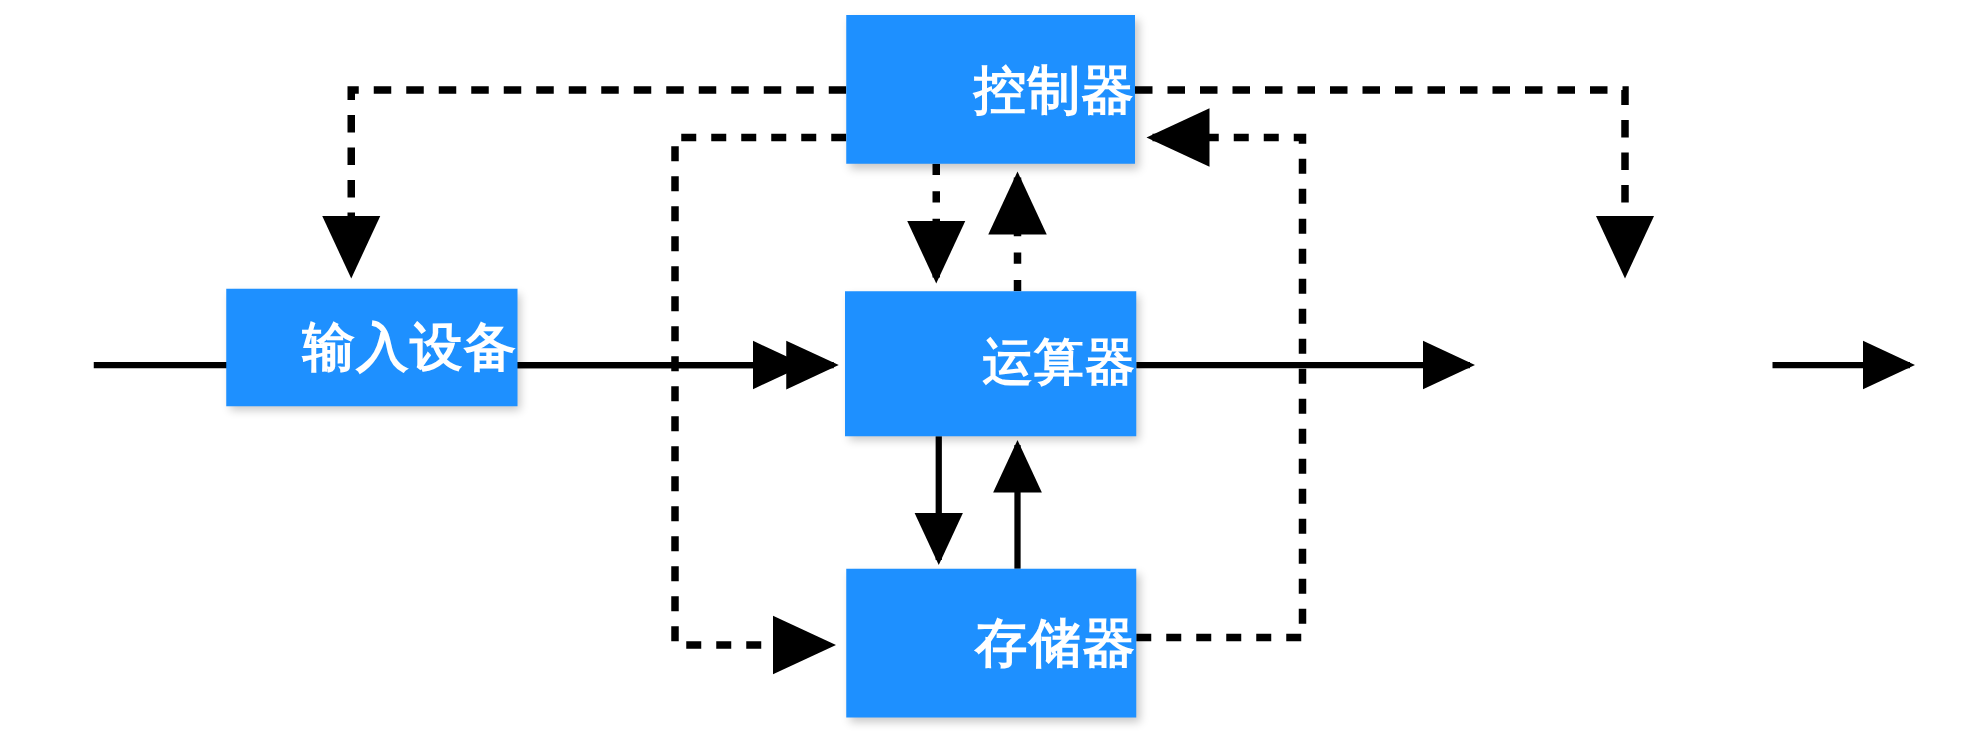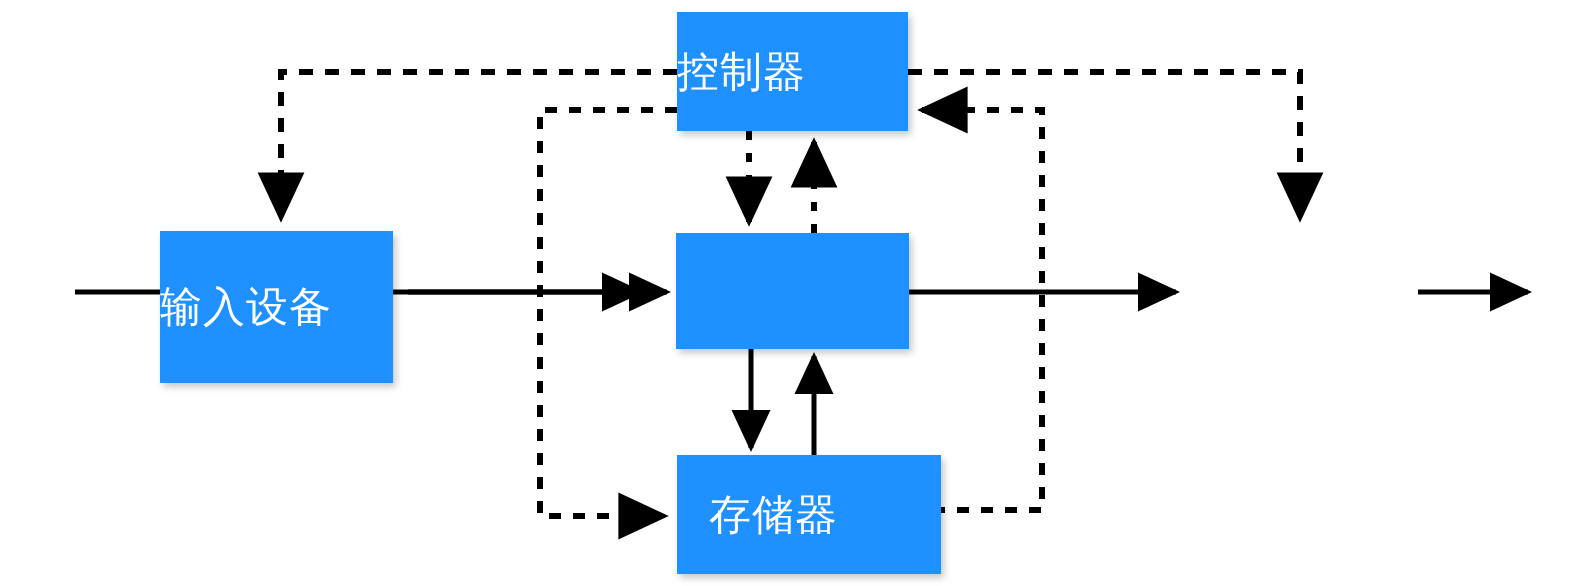--- a/index.html
+++ b/index.html
@@ -23,25 +23,25 @@
     top: 0;
     left: 0;
     width: 1570px;
     height: 586px;
   }
   .node-box {
     position: absolute;
     background: #1E90FF;
     box-shadow: 3px 4px 7px rgba(0,0,0,0.22);
     display: flex;
-    align-items: flex-start;
+    align-items: flex-end;
     justify-content: center;
     flex-direction: column;
     color: #ffffff;
-    font-weight: normal;
+    font-weight: bold;
     letter-spacing: 1px;
     text-align: center;
     line-height: 1.18;
     user-select: none;
   }
   .node-label {
     display: block;
     white-space: nowrap;
   }
   .fs-42 { font-size: 42px; }
@@ -74,29 +74,30 @@
       <path fill="none" stroke="#000000" stroke-width="6" stroke-dasharray="9 13" marker-end="url(#arrowhead-dashed)" d="M 749 131 L 749 222"></path>
       <path fill="none" stroke="#000000" stroke-width="6" stroke-dasharray="9 13" marker-end="url(#arrowhead-dashed)" d="M 814 233 L 814 142"></path>
 
       <path fill="none" stroke="#000000" stroke-width="6" stroke-dasharray="14 12" marker-end="url(#arrowhead-dashed)" d="M 677 72 L 281 72 L 281 218"></path>
       <path fill="none" stroke="#000000" stroke-width="6" stroke-dasharray="12 12" marker-end="url(#arrowhead-dashed)" d="M 677 110 L 540 110 L 540 516 L 664 516"></path>
       <path fill="none" stroke="#000000" stroke-width="6" stroke-dasharray="14 12" marker-end="url(#arrowhead-dashed)" d="M 908 72 L 1300 72 L 1300 218"></path>
       <path fill="none" stroke="#000000" stroke-width="6" stroke-dasharray="12 12" marker-end="url(#arrowhead-dashed)" d="M 909 510 L 1042 510 L 1042 110 L 922 110"></path>
     </g>
   </svg>
 
-  <div class="node-box" style="left:160px; top:231px; width:233px; height:152px;">
+  <div class="node-box" style="left:181px; top:231px; width:233px; height:94px;">
     <span class="node-label fs-42">输入设备</span>
   </div>
 
   <div class="node-box" style="left:677px; top:12px; width:231px; height:119px;">
     <span class="node-label fs-42">控制器</span>
   </div>
 
   <div class="node-box" style="left:676px; top:233px; width:233px; height:116px;">
+    <span class="node-label fs-40">运算器</span>
   </div>
 
-  <div class="node-box" style="left:677px; top:455px; width:232px; height:119px;padding-left:32px;">
+  <div class="node-box" style="left:677px; top:455px; width:232px; height:119px;">
     <span class="node-label fs-42">存储器</span>
   </div>
 
 
 </div>
 
 </body></html>

